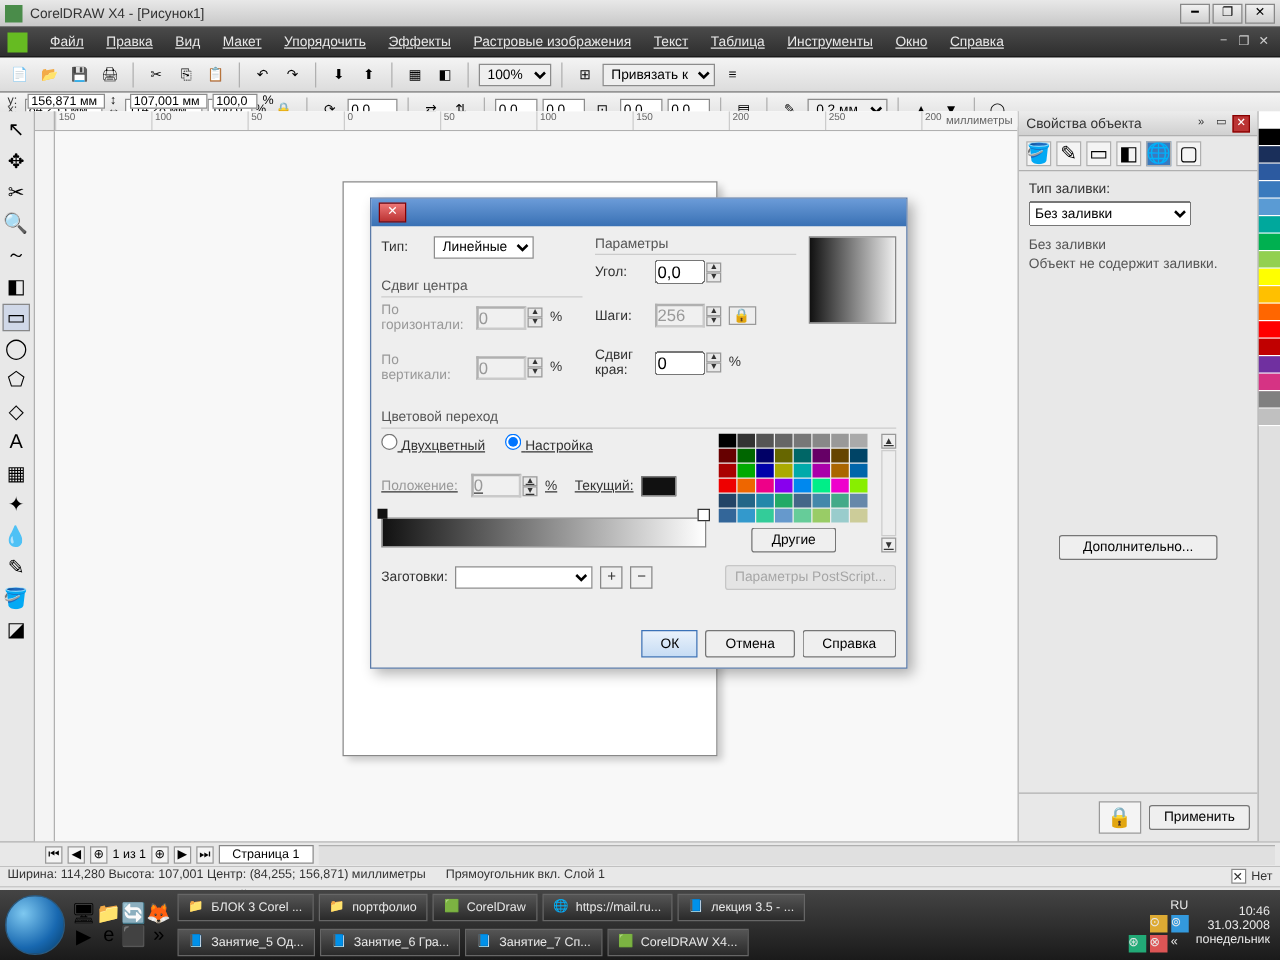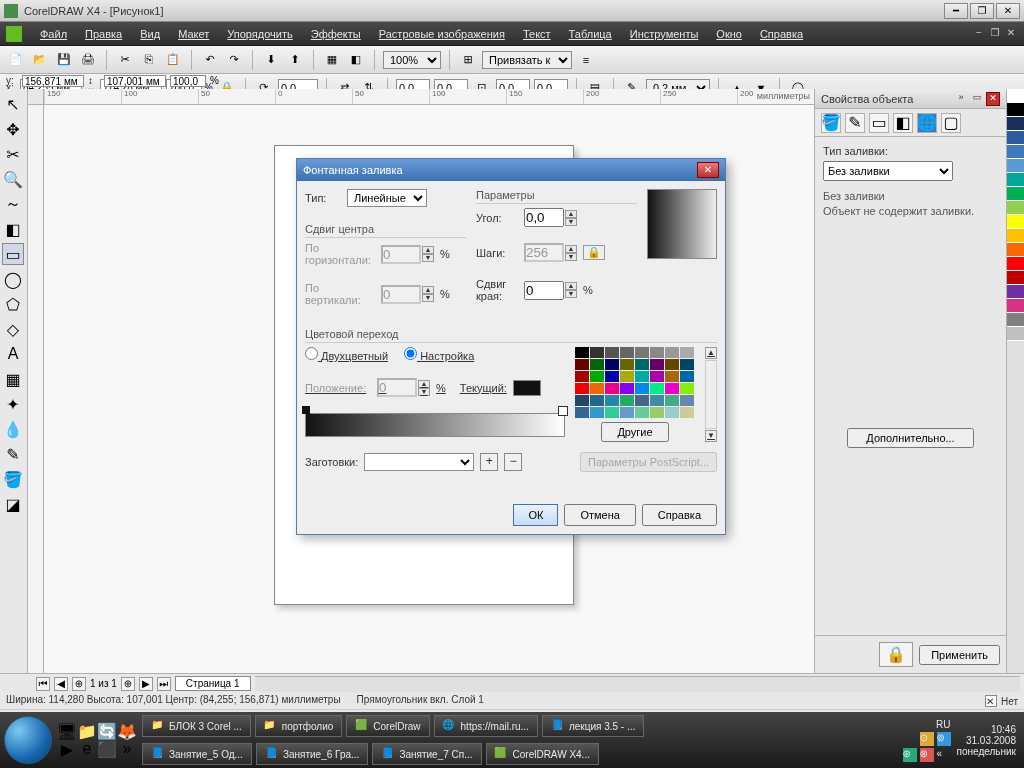--- a/index.html
+++ b/index.html
@@ -349,21 +349,20 @@
   <span>( -170,874; 49,506 )</span>
   <span>Инструмент с двойным щелчком создает рамку страницы; Ctrl+перетаскивание - конец квадрата; Shift+перетаскивание - рисование...</span>
   <span style="margin-left:auto;display:flex;align-items:center;gap:4px;">
     <span style="width:12px;height:12px;border:1px solid #888;">✎</span>
     <span>Черный  0,200 миллиметры</span>
   </span>
 </div>
 
 <div class="dialog">
   <div class="dialog-title">
-    <span>Фонтанная заливка</span>
     <div class="close">✕</div>
   </div>
   <div class="dialog-body">
     <div style="display:flex;gap:10px;">
       <div style="flex:1;">
         <div class="row">
           <span style="width:36px;">Тип:</span>
           <select style="width:80px;"><option>Линейные</option></select>
         </div>
         <div class="grp-label">Сдвиг центра</div>

